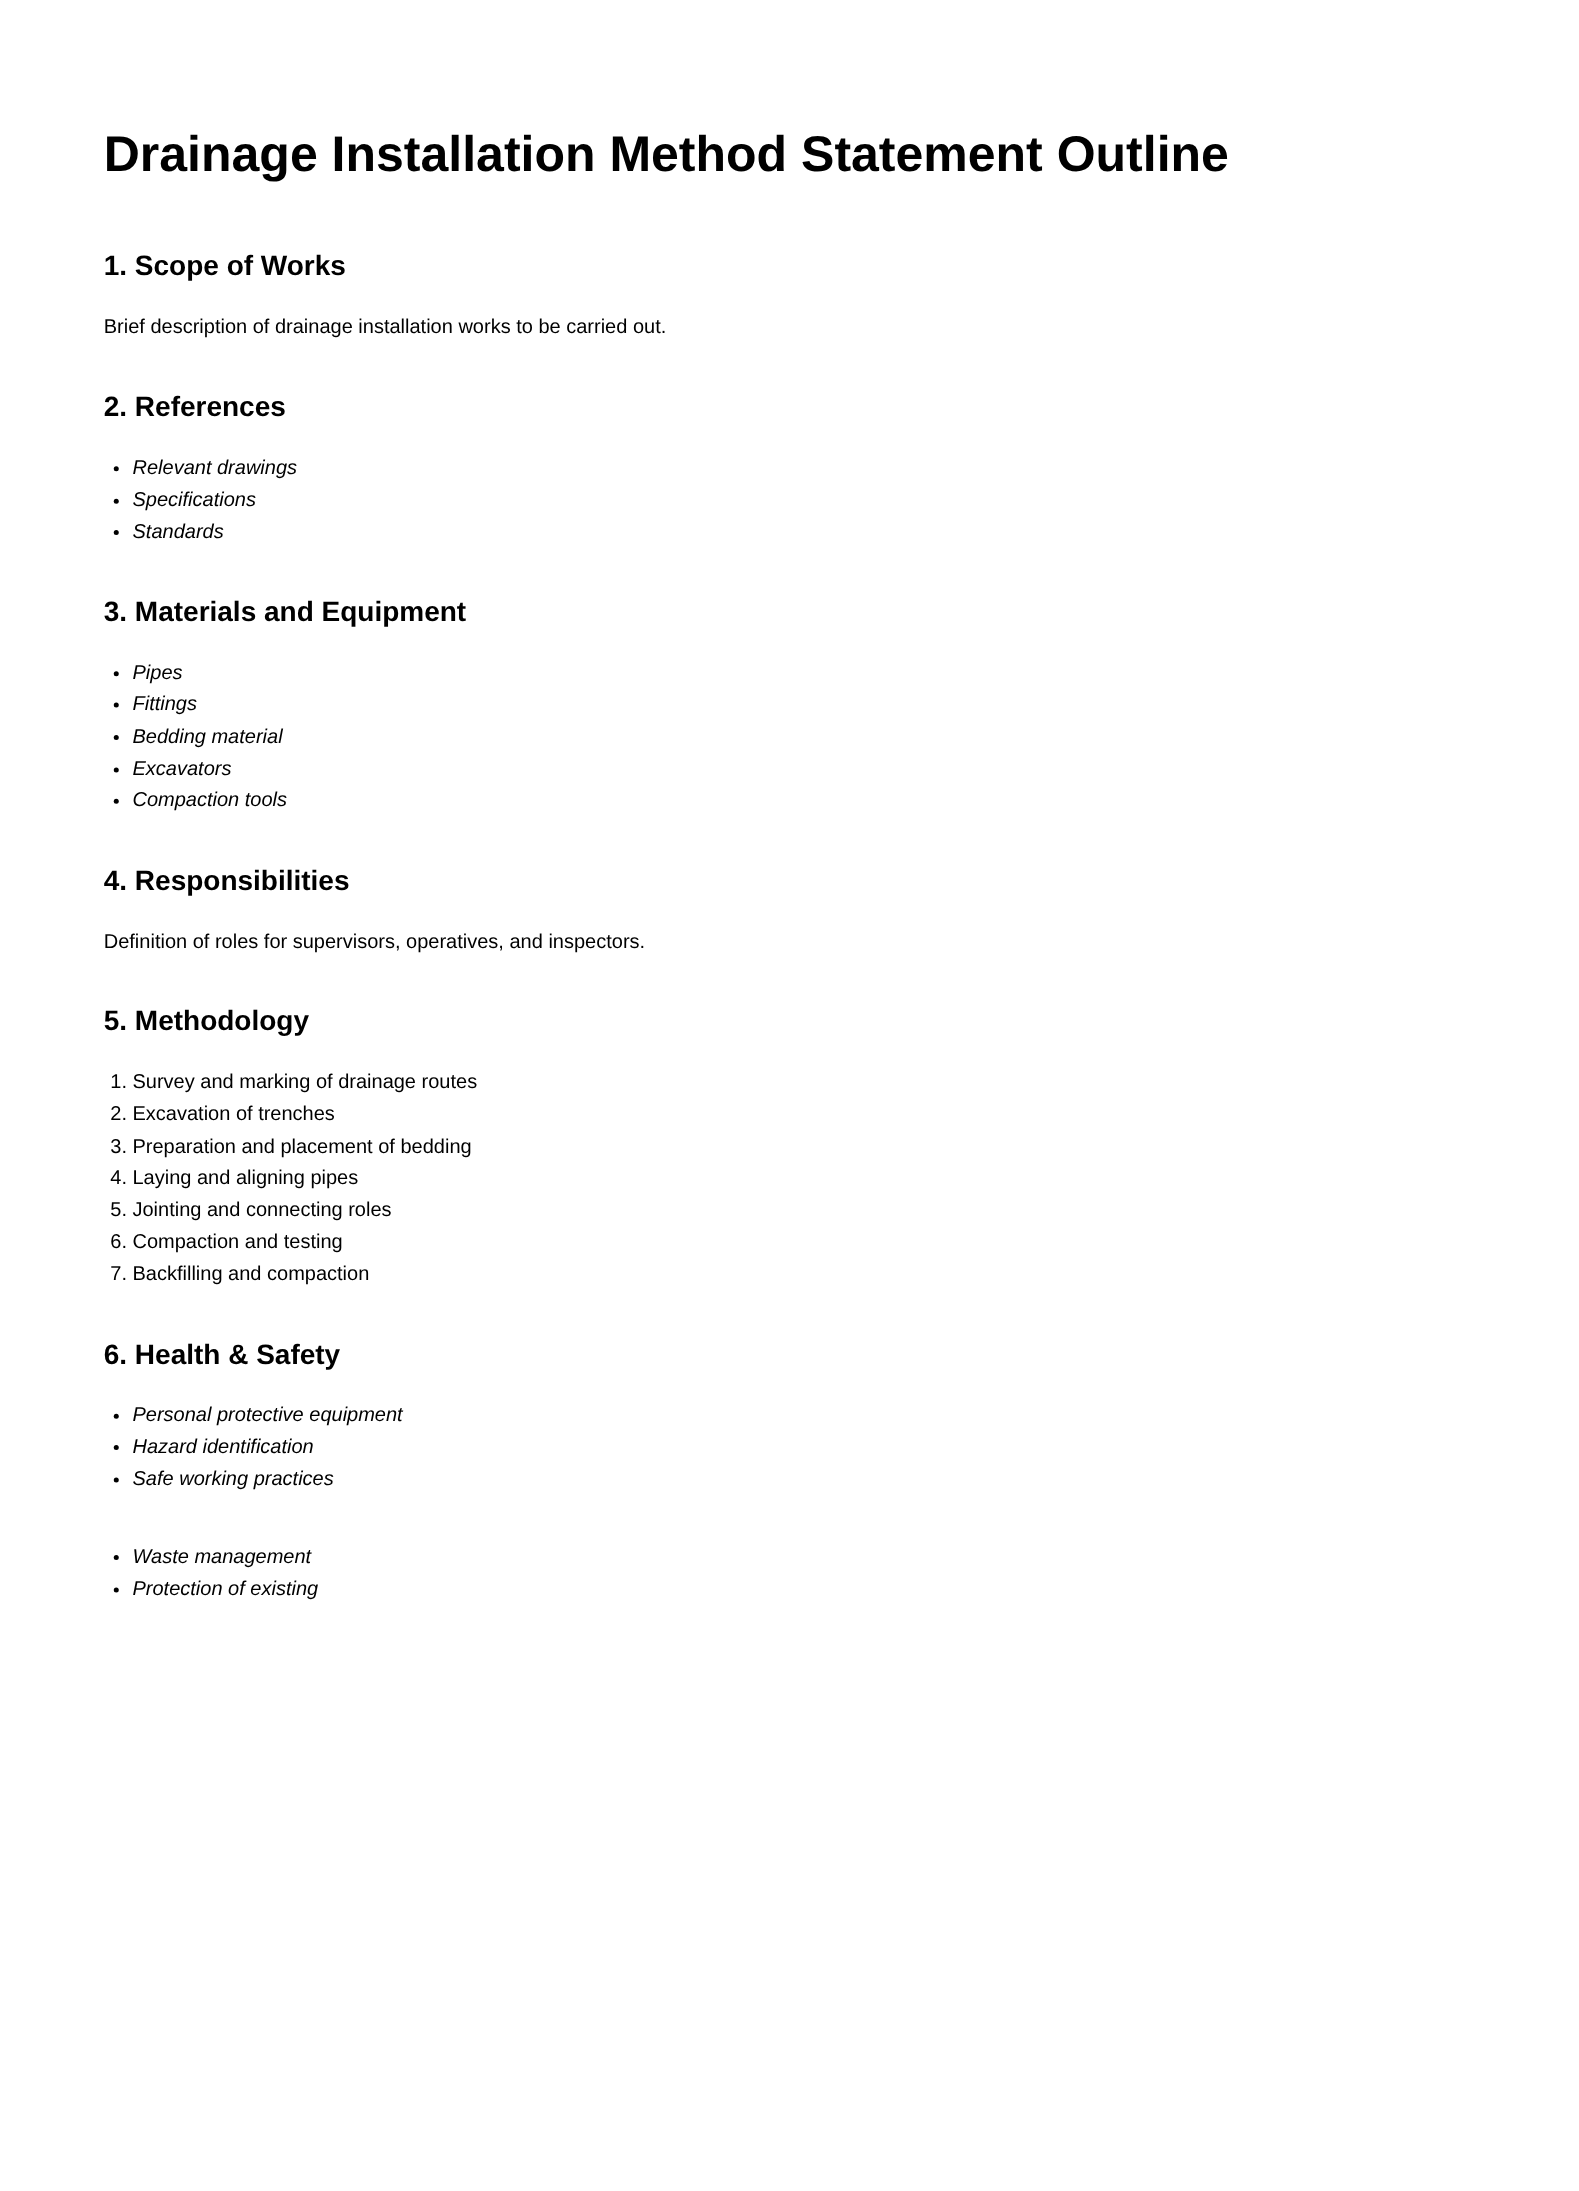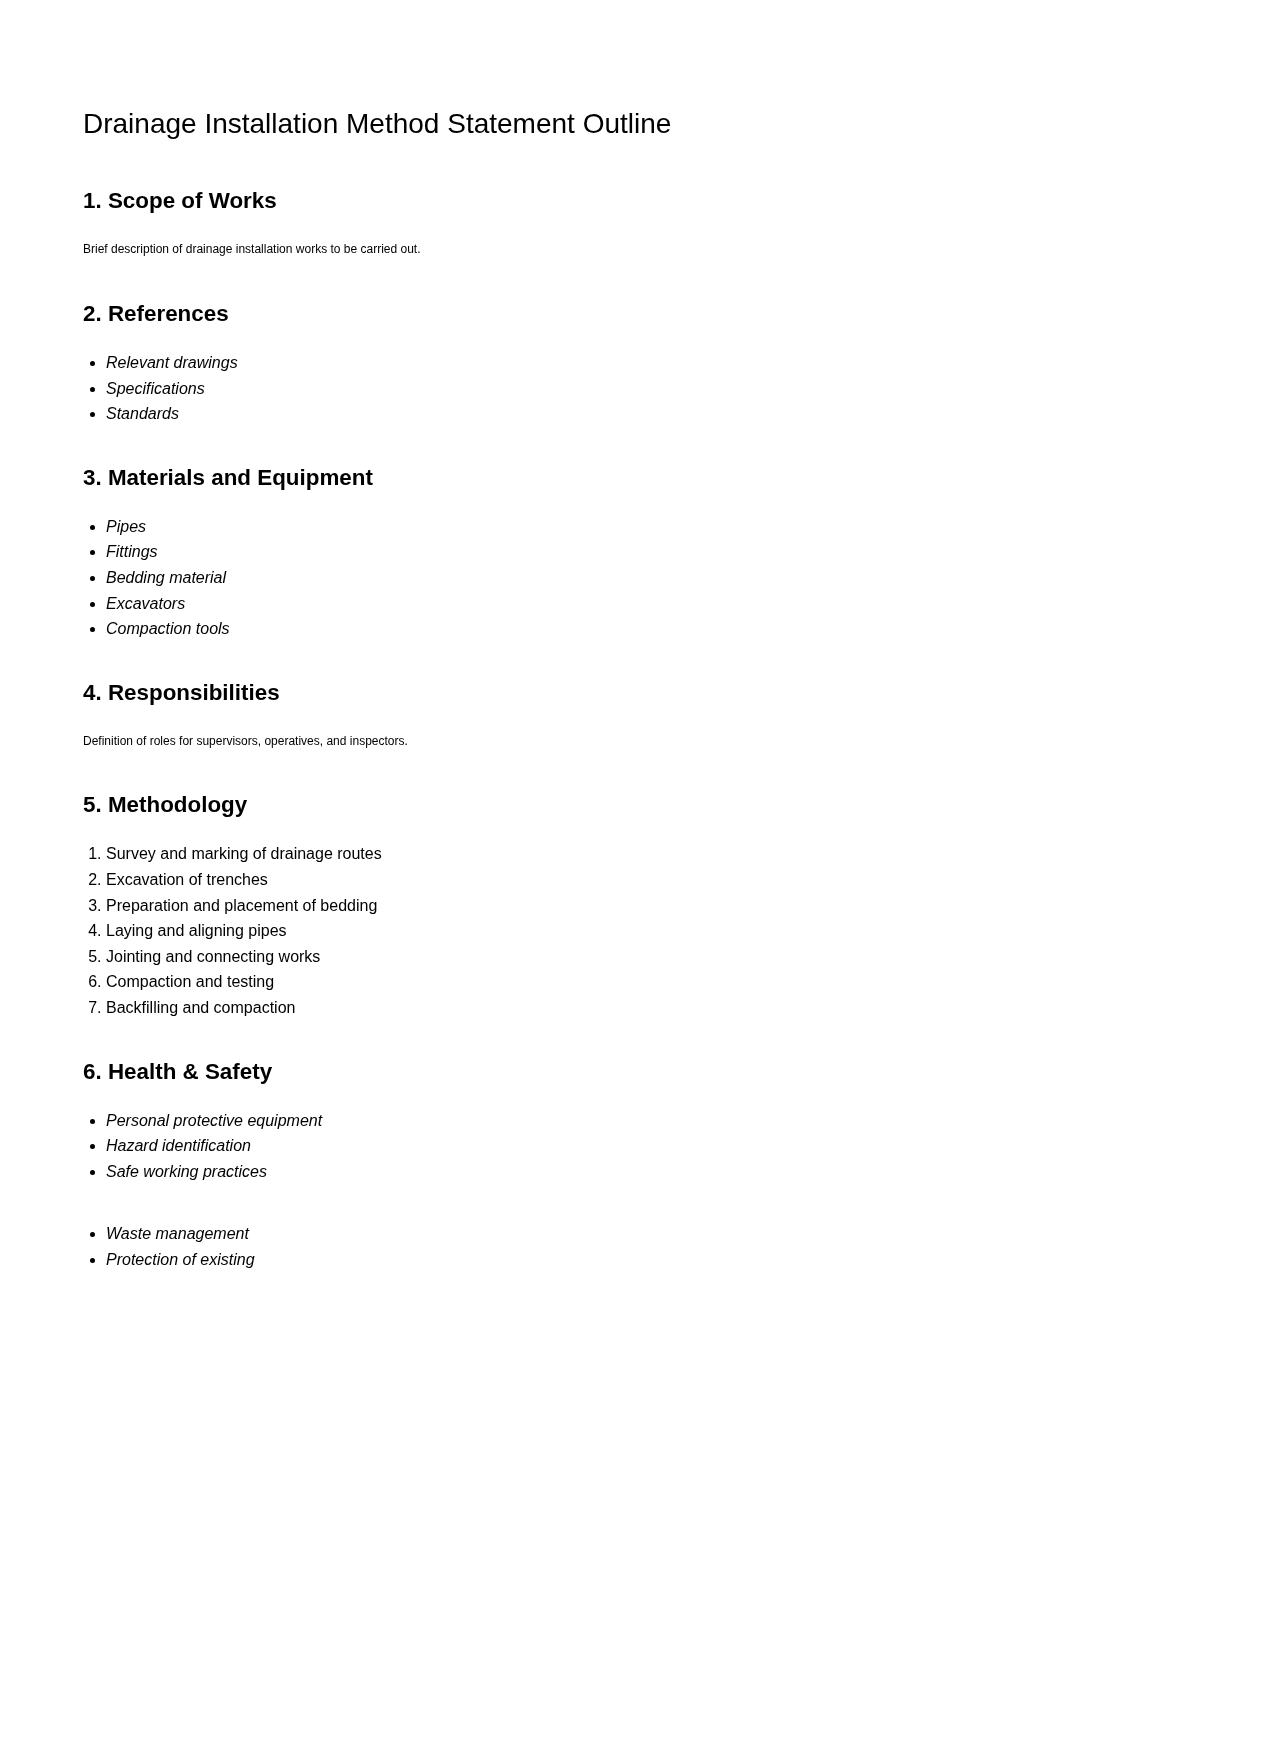--- a/index.html
+++ b/index.html
@@ -24,37 +24,37 @@
       overflow: hidden;
       background: #ffffff;
     }
     .content {
       position: absolute;
       left: 83px;
       top: 105px;
       width: 1100px;
     }
     h1.doc-title {
-      font-size: 28px;
+      font-size: 40px;
       line-height: 38.4px;
-      font-weight: normal;
-      margin: 0 0 44px 0;
+      font-weight: bold;
+      margin: 0 0 56px 0;
       letter-spacing: 0px;
     }
     section.doc-section {
       margin: 0 0 37px 0;
     }
     h2.section-title {
       font-size: 22.4px;
       line-height: 27px;
       font-weight: bold;
       margin: 0 0 23px 0;
     }
     p.section-text {
-      font-size: 12px;
+      font-size: 16px;
       line-height: 25.6px;
       margin: 0;
     }
     ul.section-list, ol.section-list {
       font-size: 16px;
       line-height: 25.6px;
       margin: 0;
       padding-left: 23px;
     }
     ul.section-list li, ol.section-list li {
@@ -102,21 +102,21 @@
       <p class="section-text">Definition of roles for supervisors, operatives, and inspectors.</p>
     </section>
 
     <section class="doc-section">
       <h2 class="section-title">5. Methodology</h2>
       <ol class="section-list">
         <li>Survey and marking of drainage routes</li>
         <li>Excavation of trenches</li>
         <li>Preparation and placement of bedding</li>
         <li>Laying and aligning pipes</li>
-        <li>Jointing and connecting works</li>
+        <li>Jointing and connecting roles</li>
         <li>Compaction and testing</li>
         <li>Backfilling and compaction</li>
       </ol>
     </section>
 
     <section class="doc-section">
       <h2 class="section-title">6. Health &amp; Safety</h2>
       <ul class="section-list">
         <li>Personal protective equipment</li>
         <li>Hazard identification</li>

